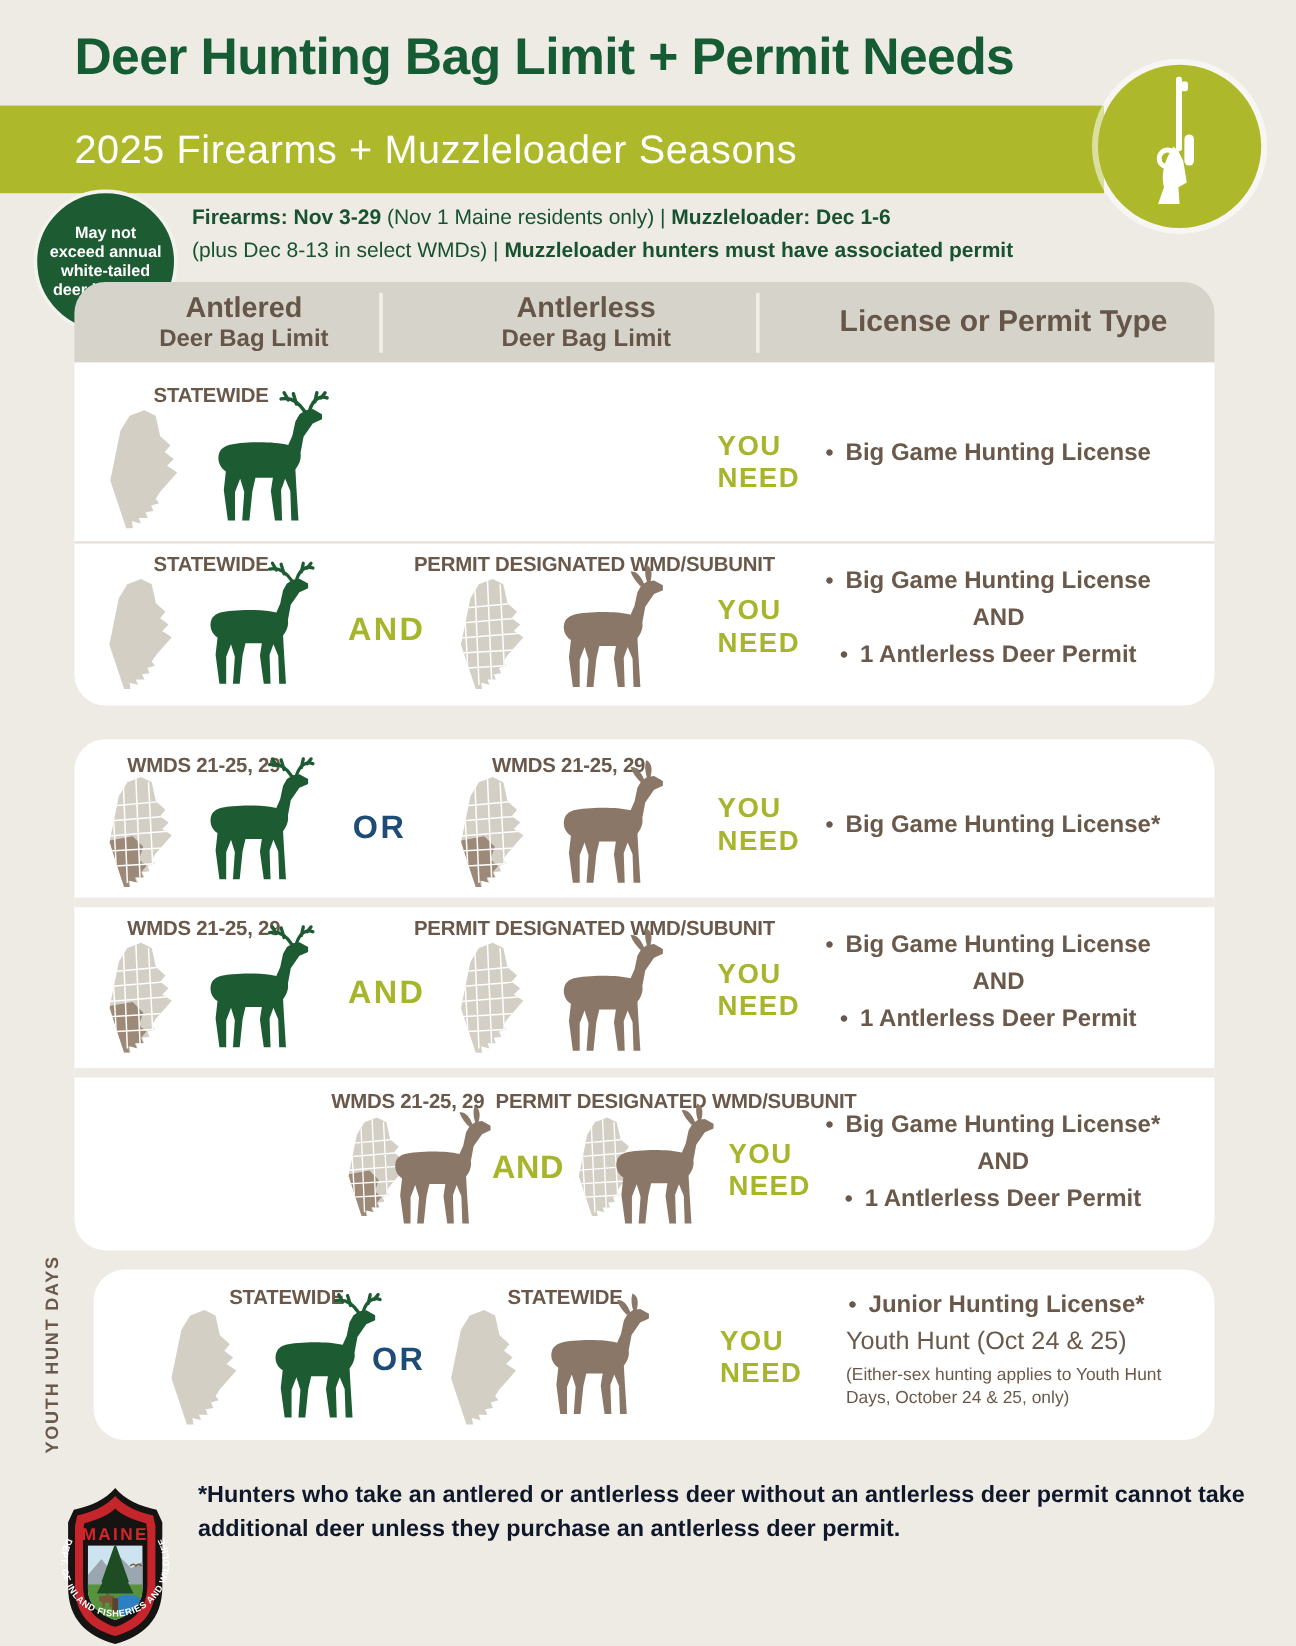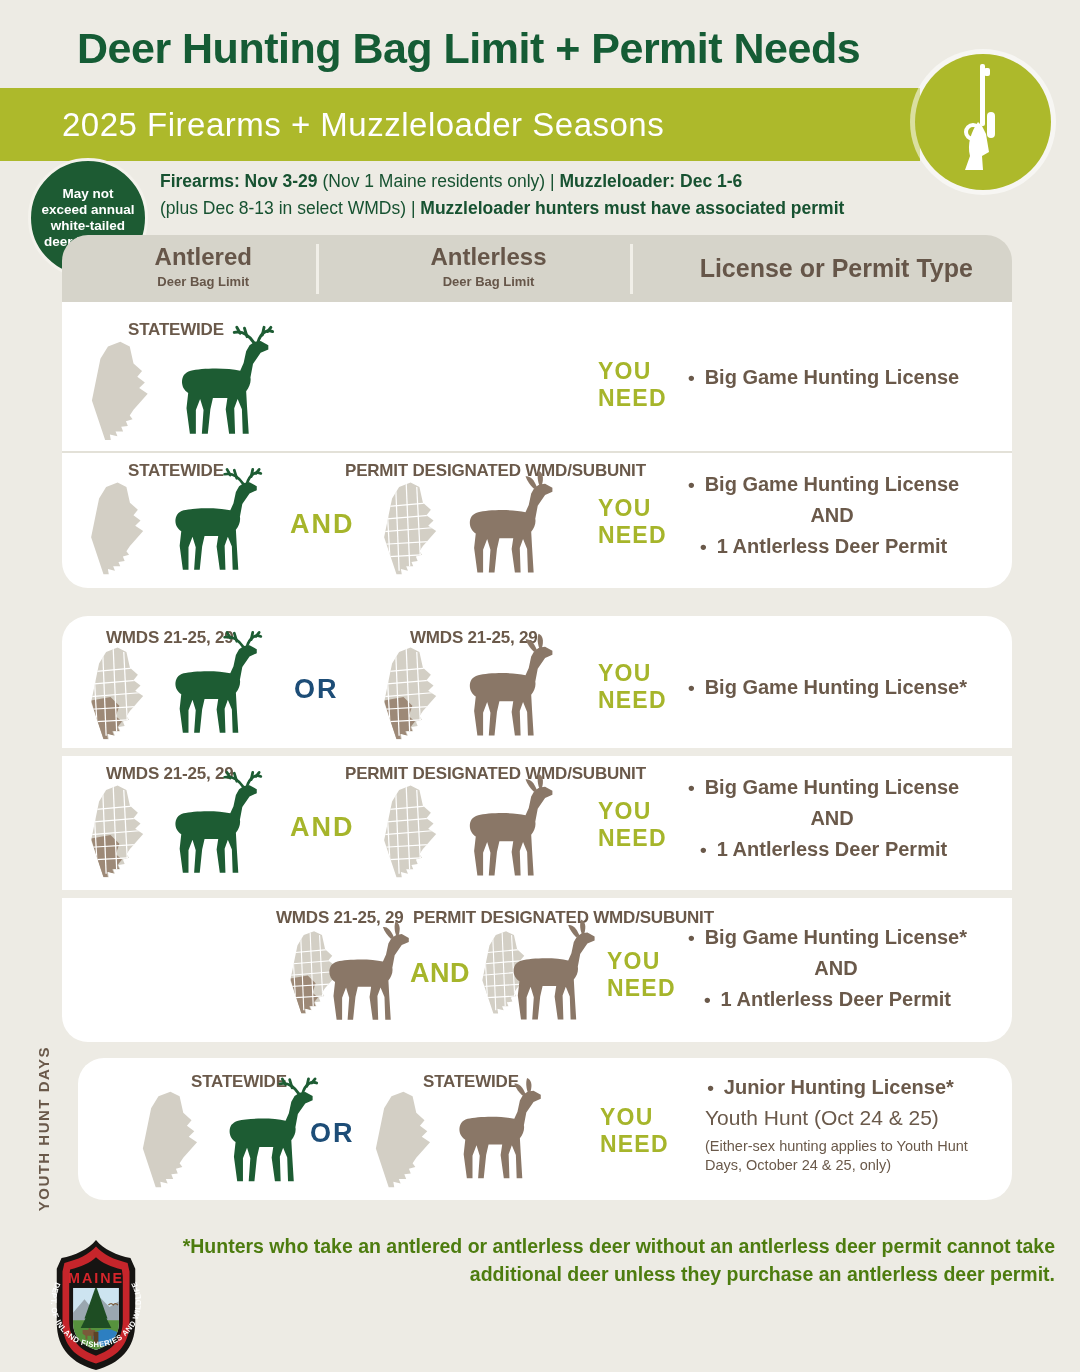--- a/index.html
+++ b/index.html
@@ -1,38 +1,38 @@
 <!DOCTYPE html>
 <html><head>
 <meta charset="utf-8">
 <style>
   html,body{margin:0;padding:0;}
   body{font-family:"Liberation Sans","DejaVu Sans",sans-serif;background:#edebe4;}
   .page{position:relative;width:1080px;height:1372px;background:#edebe4;overflow:hidden;}
   .abs{position:absolute;}
 
-  .title{left:62px;top:24px;font-size:43px;font-weight:700;letter-spacing:-0.5px;color:#155c35;white-space:nowrap;margin-left:15px;}
+  .title{left:62px;top:24px;font-size:43px;font-weight:700;letter-spacing:-0.5px;color:#155c35;white-space:nowrap;}
   .banner{left:0;top:88px;width:920px;height:73px;background:#adb92b;}
   .banner-text{position:absolute;left:62px;top:0;height:92px;line-height:73px;font-size:33px;color:#ffffff;letter-spacing:0.5px;white-space:nowrap;}
   .rifle-circle{left:915px;top:54px;width:136px;height:136px;border-radius:50%;background:#adb92b;box-shadow:0 0 0 5px rgba(255,255,255,0.55);}
   .rifle-circle svg{position:absolute;left:38px;top:8px;width:60px;height:120px;}
 
   .badge{left:28px;top:158px;width:114px;height:114px;border-radius:50%;background:#1d5b33;border:3px solid #f4f2ec;display:flex;align-items:center;justify-content:center;text-align:center;}
   .badge-text{width:98px;font-size:13.5px;line-height:16px;font-weight:700;color:#ffffff;}
 
   .seasons{left:160px;top:168px;width:780px;font-size:17.5px;line-height:27px;color:#175231;}
   .seasons b{font-weight:700;}
 
   .thead{left:62px;top:235px;width:950px;height:67px;background:#d6d4ca;border-radius:26px 26px 0 0;display:flex;align-items:center;color:#665649;}
   .hcell{display:flex;flex-direction:column;align-items:center;justify-content:center;font-weight:700;padding-left:28px;}
   .hc1{width:250px;}
   .hc2{width:312px;}
   .hc3{width:388px;}
   .h1{font-size:24px;line-height:26px;}
-  .h2{font-size:13px;line-height:24px;}
+  .h2{font-size:20px;line-height:24px;}
   .h3{font-size:25px;}
   .hdiv{width:3px;height:50px;background:#f1efe8;}
 
   .card{background:#ffffff;}
   .cardA{left:62px;top:302px;width:950px;height:286px;border-radius:0 0 26px 26px;}
   .cardB{left:62px;top:616px;width:950px;height:426px;border-radius:26px;}
   .cardC{left:78px;top:1058px;width:934px;height:142px;border-radius:26px;}
   .row{position:relative;overflow:visible;}
   .rowline{height:2px;background:#e3e1d8;}
   .rowgap{height:8px;background:#edebe4;}
@@ -50,21 +50,21 @@
   .lic-sub{font-weight:400;font-size:21px;line-height:30px;padding-left:17px;white-space:nowrap;}
   .lic-note{font-weight:400;font-size:14.5px;line-height:19px;padding-left:17px;width:268px;margin-top:4px;}
 
   .map{color:#d3cfc5;}
   .deer-green{color:#1d5c33;}
   .deer-brown{color:#8a7767;}
 
   .vlabel{left:26px;top:1056px;height:146px;width:34px;display:flex;align-items:center;justify-content:center;}
   .vlabel span{writing-mode:vertical-rl;transform:rotate(180deg);font-size:15px;font-weight:700;letter-spacing:1.5px;color:#6a594a;white-space:nowrap;}
 
-  .foot-bold{left:165px;top:1232px;width:890px;font-size:19.5px;font-weight:700;color:#4d7c0f;line-height:28px;text-align:right;}
+  .foot-bold{left:165px;top:1232px;width:890px;font-size:19.5px;font-weight:700;color:#0f172a;line-height:28px;}
   .foot-italic{left:173px;top:1296px;width:870px;font-size:18px;font-style:italic;color:#6e5d4d;line-height:26px;}
   .logo{left:34px;top:1238px;width:124px;height:134px;}
 </style>
 </head>
 <body>
 
 <svg width="0" height="0" style="position:absolute" aria-hidden="true">
   <defs>
     <path id="me-shape" d="M24,108 L10,66 L19,22 L27,9 L40,4 L50,9 L54,27 L63,35 L58,41 L66,47 L60,53 L69,59 L54,76 L50,82 L53,86 L46,88 L48,93 L41,94 L43,99 L35,99 L37,104 L29,102 L30,108 Z"></path>
     <clipPath id="me-clip">

